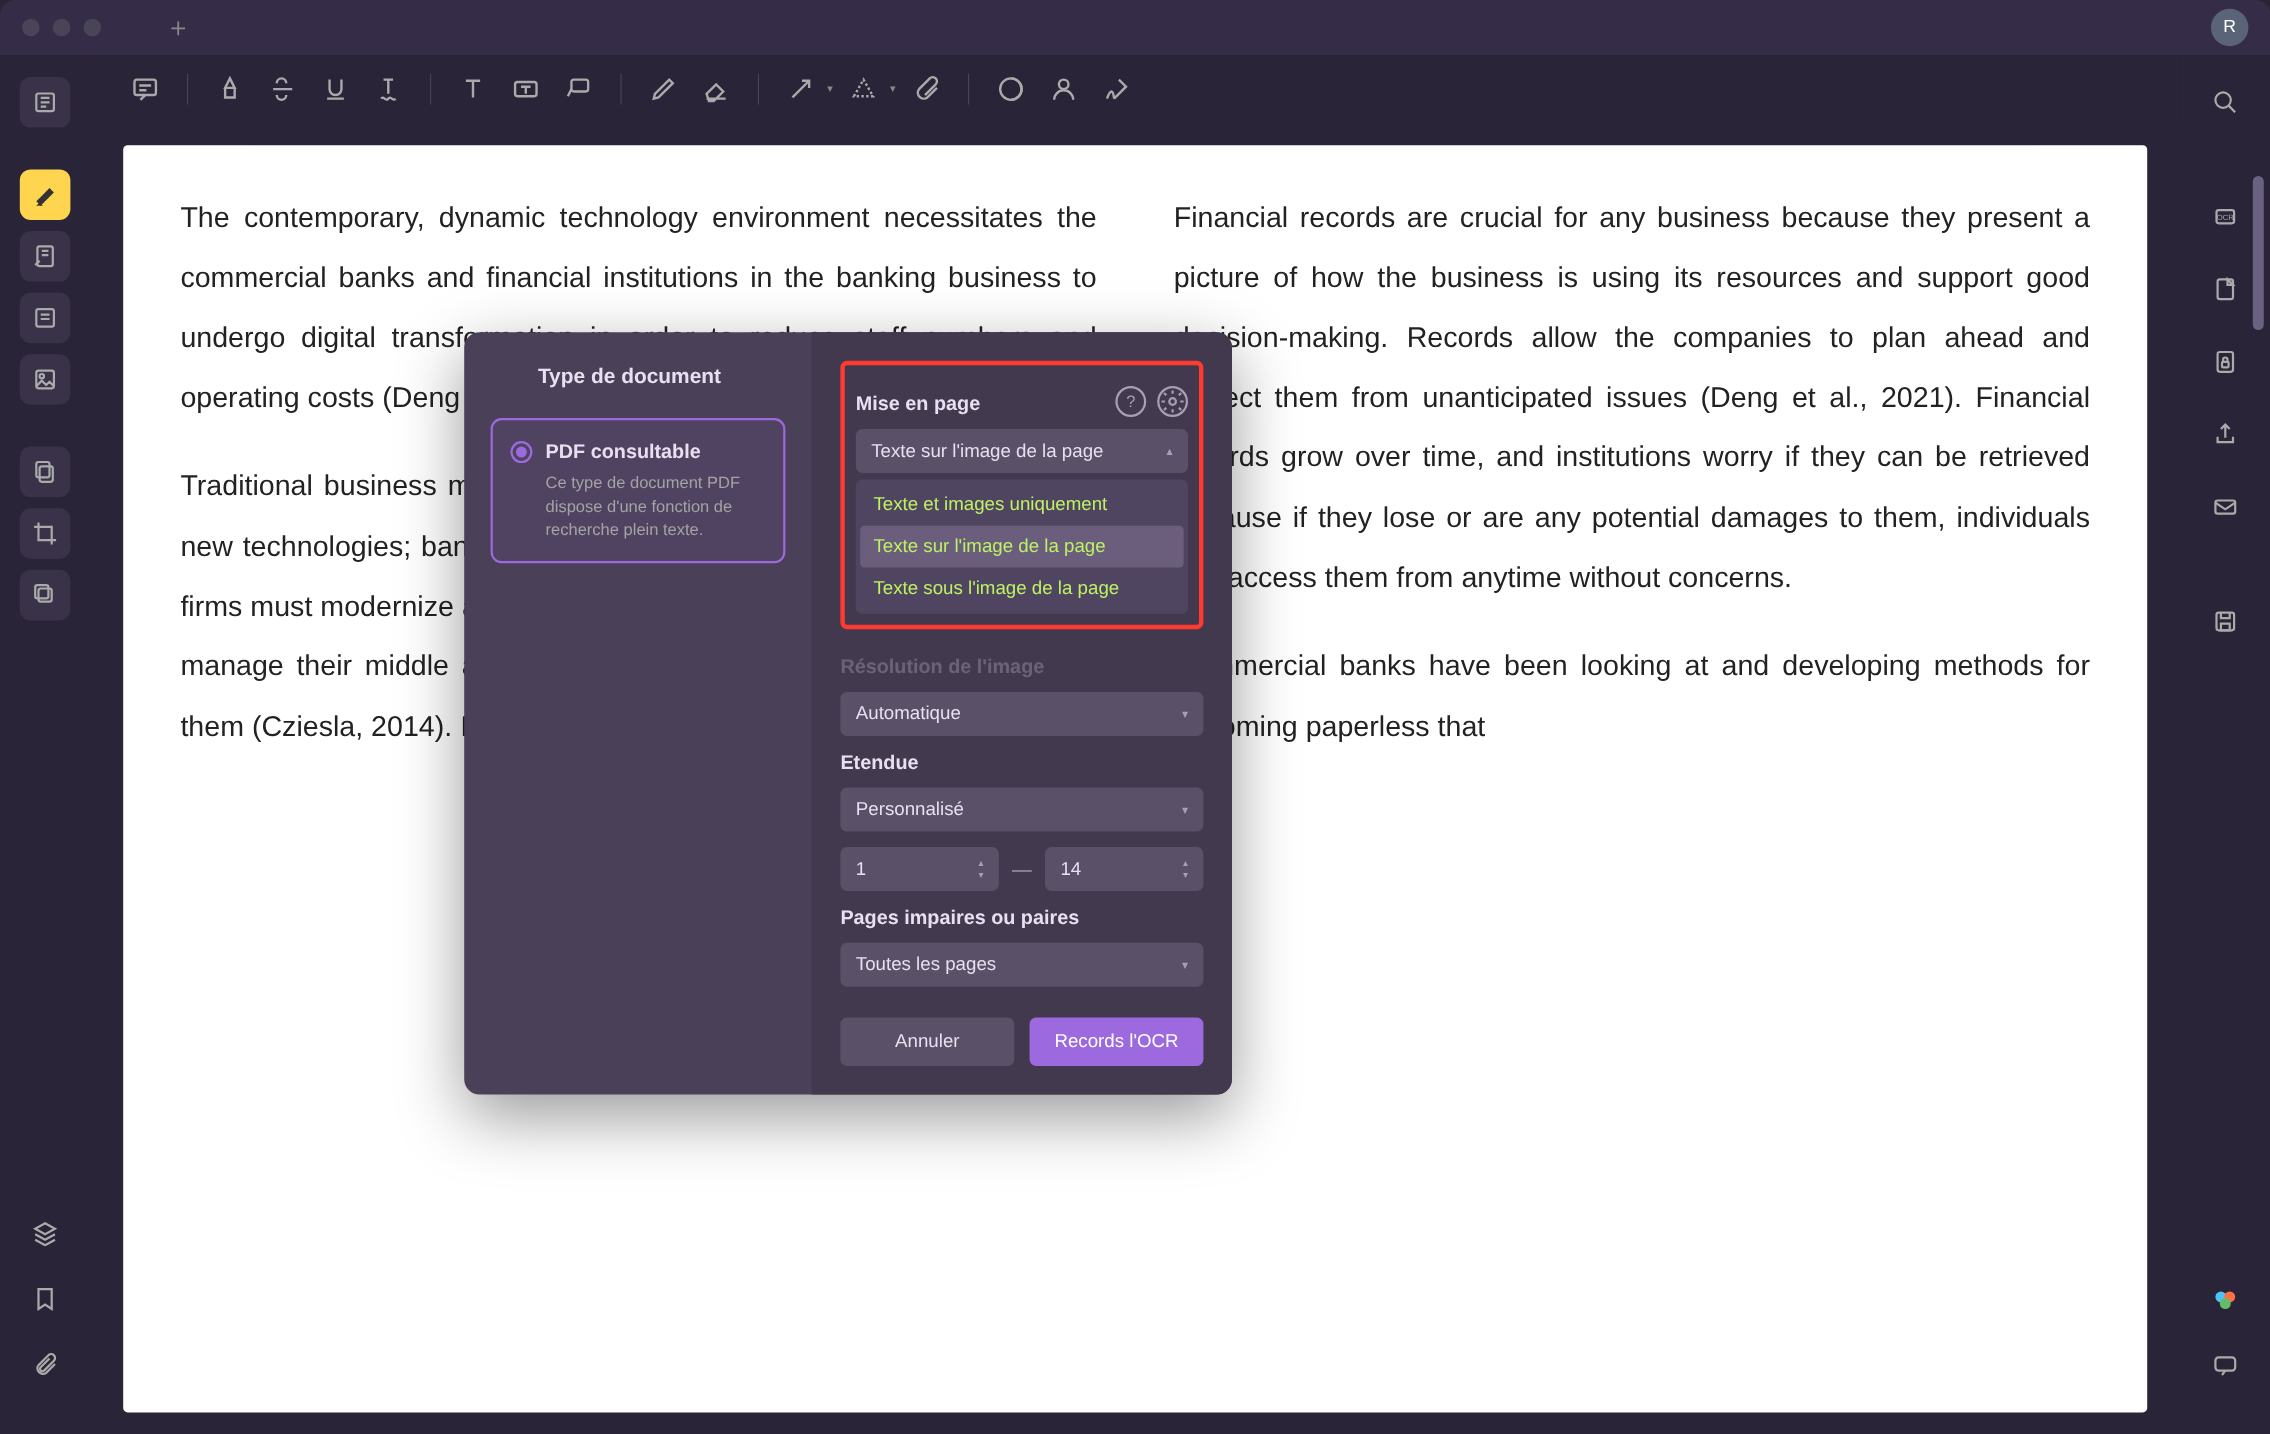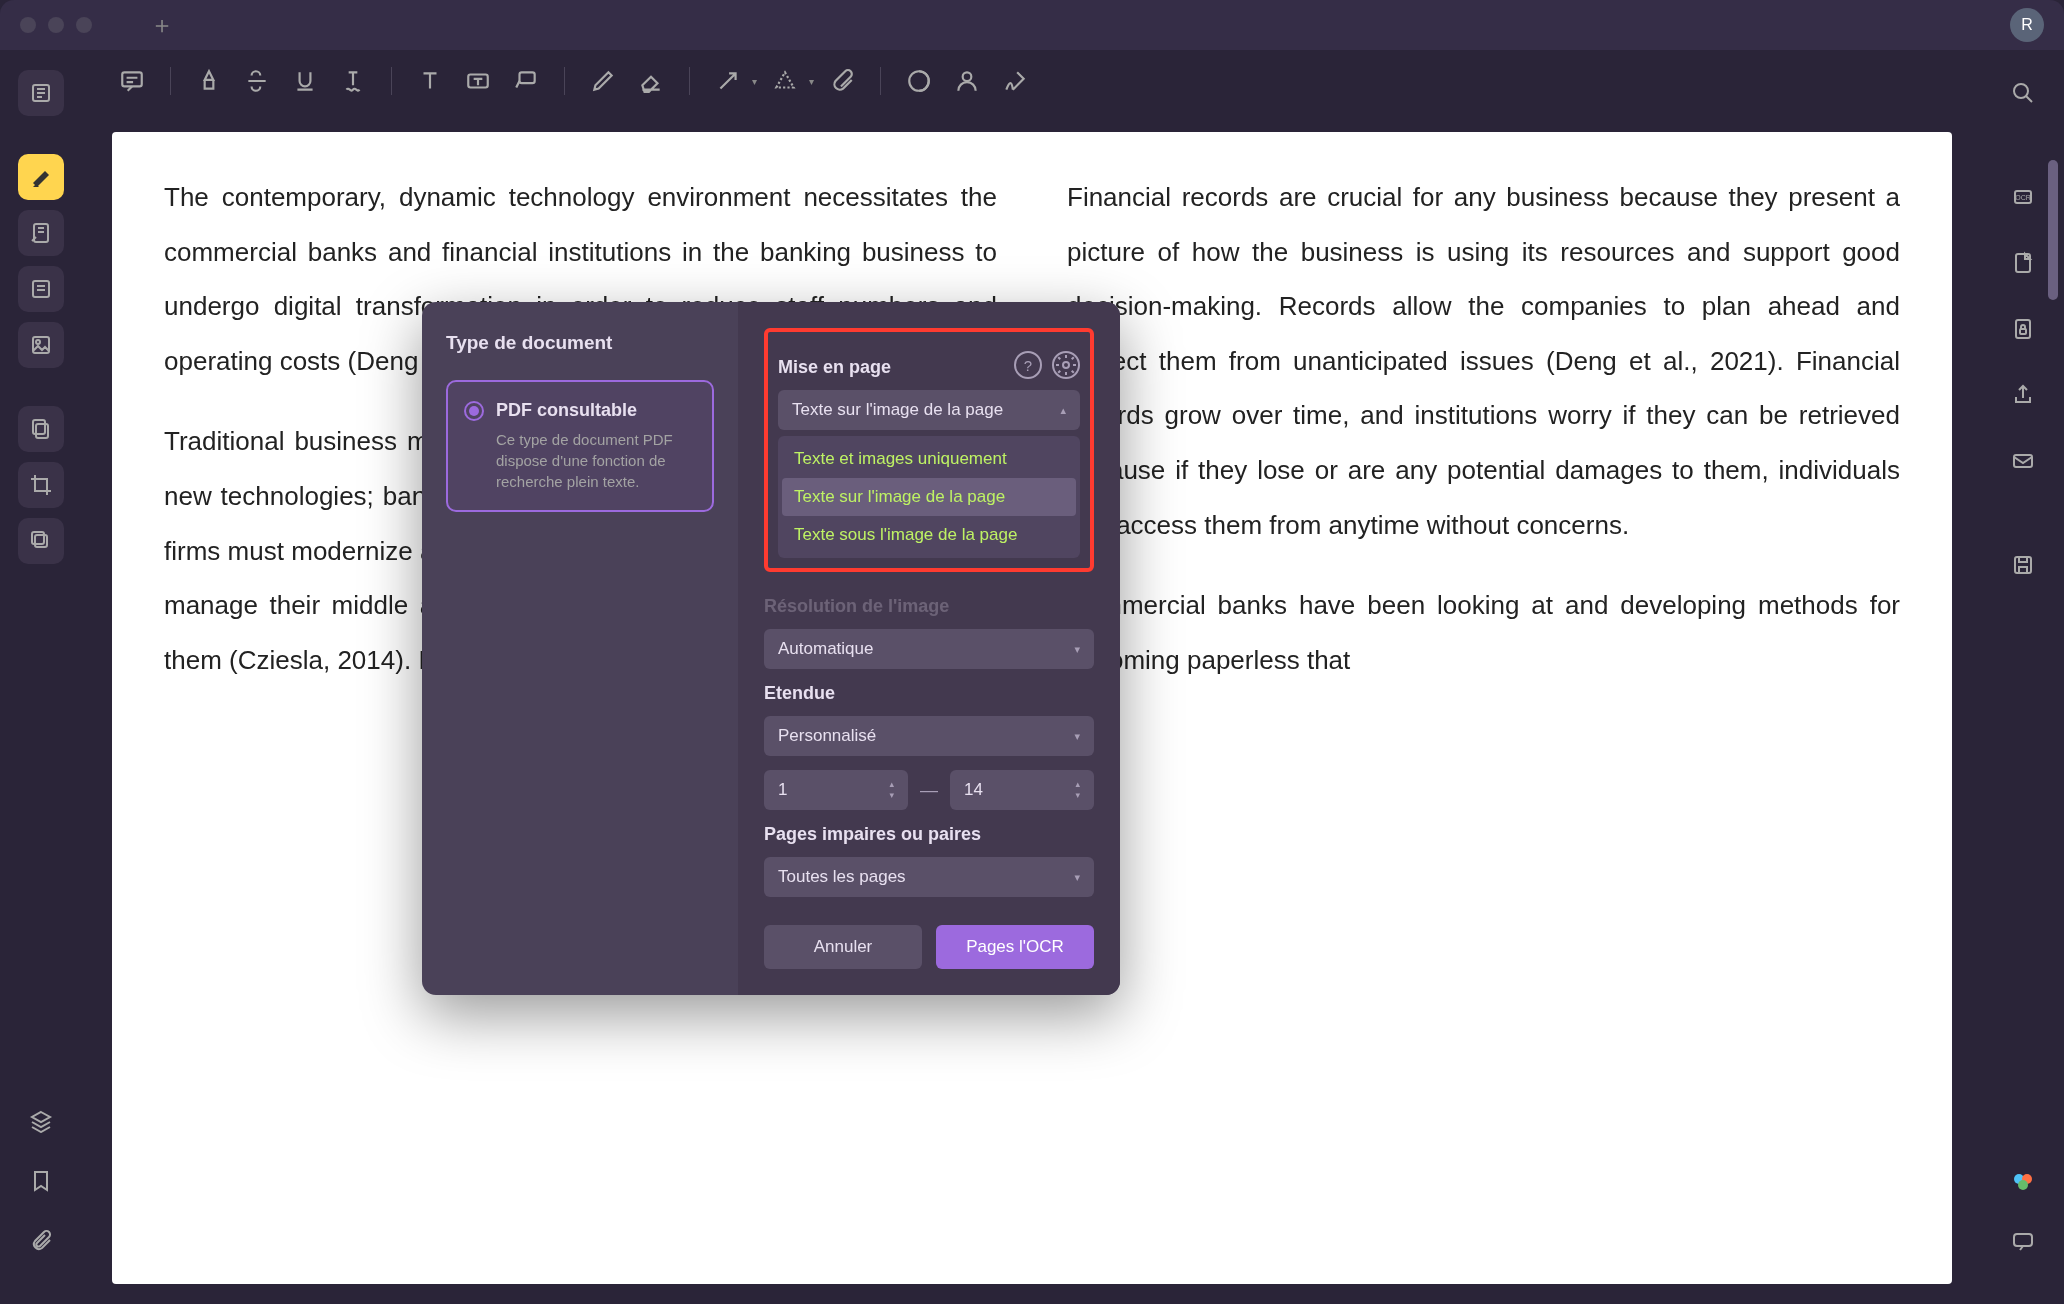--- a/index.html
+++ b/index.html
@@ -36,21 +36,21 @@
 .page { background: #fff; color: #222; width: 100%; height: 100%; padding: 38px 52px; border-radius: 4px; font-size: 26px; line-height: 2.1; font-family: Georgia, serif; column-count: 2; column-gap: 70px; text-align: justify; }
 .page p { margin-bottom: 26px; }
 
 .scrollbar-track { position: absolute; right: 6px; top: 160px; width: 10px; height: 220px; }
 .scrollbar-thumb { width: 10px; height: 140px; background: #6a6080; border-radius: 5px; }
 
 
 .dialog { position: absolute; left: 340px; top: 190px; width: 698px; background: #4a4158; border-radius: 14px; display: flex; box-shadow: 0 20px 60px rgba(0,0,0,0.4); }
 .dialog-left { width: 316px; padding: 30px 24px; }
 .dialog-right { flex: 1; padding: 26px 26px 26px 26px; background: #43394f; border-radius: 0 14px 14px 0; position: relative; }
-.dialog-title { font-size: 19px; font-weight: 600; color: #e8e0f0; margin-bottom: 26px; }
+.dialog-title { font-size: 19px; font-weight: 600; color: #e8e0f0; margin-bottom: 26px; margin-left: 43px; }
 .radio-card { border: 2px solid transparent; border-radius: 10px; padding: 18px 16px; margin-bottom: 4px; cursor: pointer; }
 .radio-card.selected { border-color: #9c6ade; background: rgba(156,106,222,0.08); }
 .radio-row { display: flex; align-items: center; gap: 12px; margin-bottom: 8px; }
 .radio-dot { width: 20px; height: 20px; border-radius: 50%; border: 2px solid #888; display: flex; align-items: center; justify-content: center; }
 .radio-dot.checked { border-color: #9c6ade; }
 .radio-dot.checked::after { content: ""; width: 10px; height: 10px; border-radius: 50%; background: #9c6ade; }
 .radio-label { font-size: 18px; font-weight: 600; color: #e8e0f0; }
 .radio-desc { font-size: 15px; color: #a3a3a3; line-height: 1.4; margin-left: 32px; }
 
 .section-label { font-size: 18px; font-weight: 600; color: #e8e0f0; margin-bottom: 12px; margin-top: 10px; }
@@ -349,21 +349,21 @@
           </div>
 
           <div class="section-label">Pages impaires ou paires</div>
           <div class="select">
             <span>Toutes les pages</span>
             <span class="select-arrow">▾</span>
           </div>
 
           <div class="button-row">
             <div class="btn btn-cancel">Annuler</div>
-            <div class="btn btn-primary">Pages l'OCR</div>
+            <div class="btn btn-primary">Records l'OCR</div>
           </div>
         </div>
       </div>
     </div>
   </div>
 
   <div class="scrollbar-track">
     <div class="scrollbar-thumb"></div>
   </div>
 

